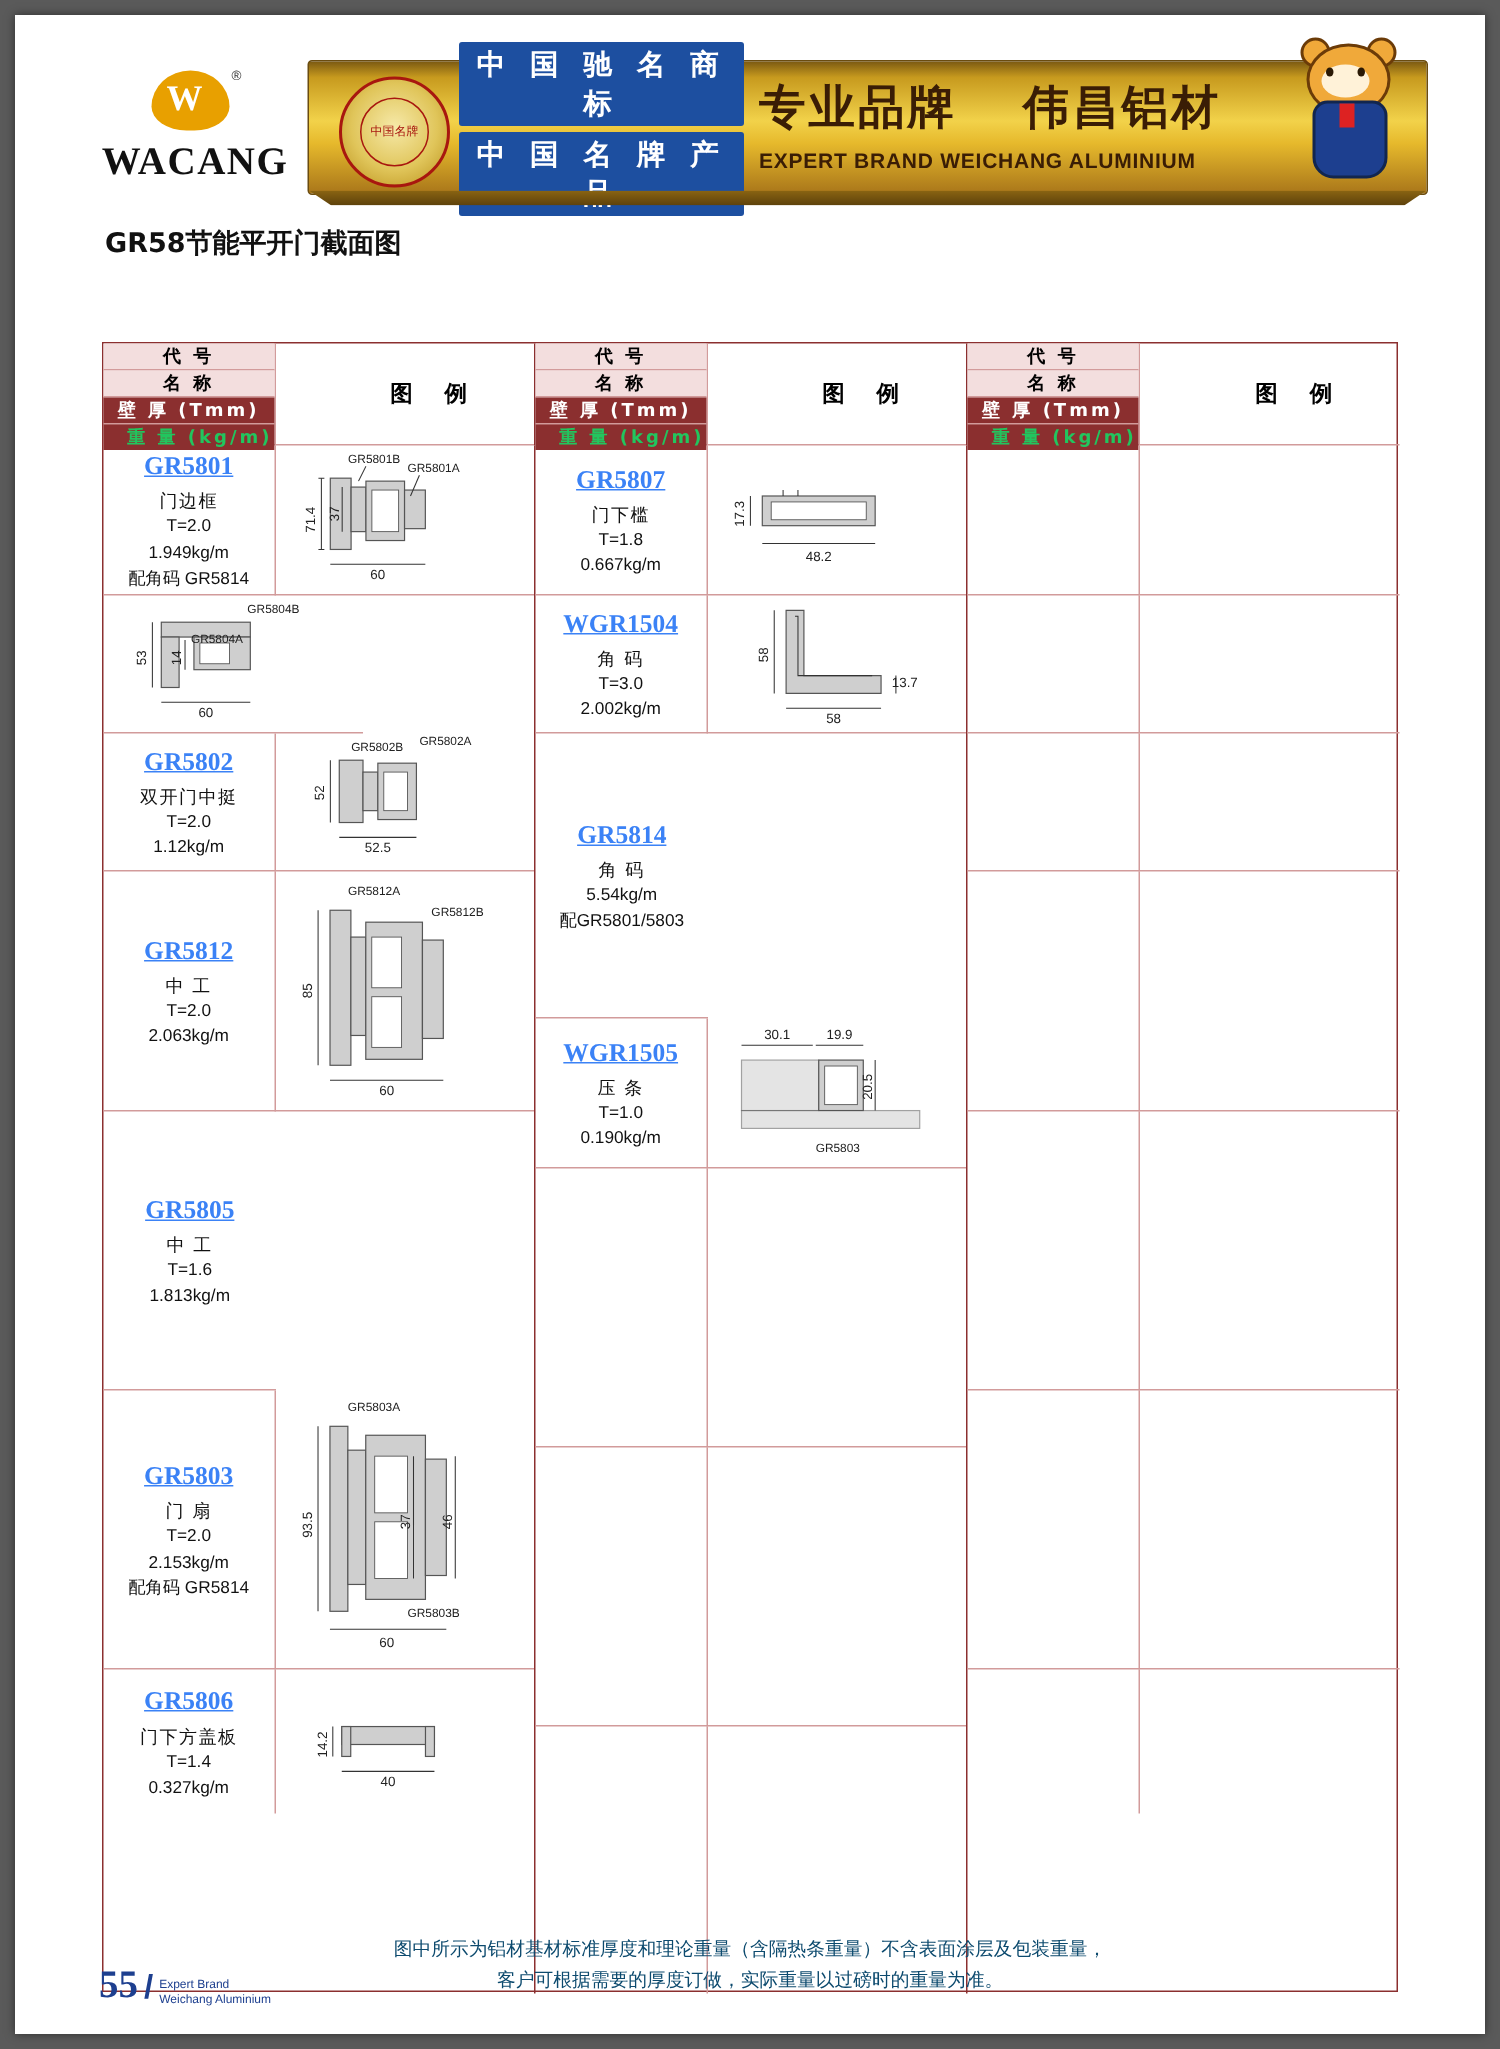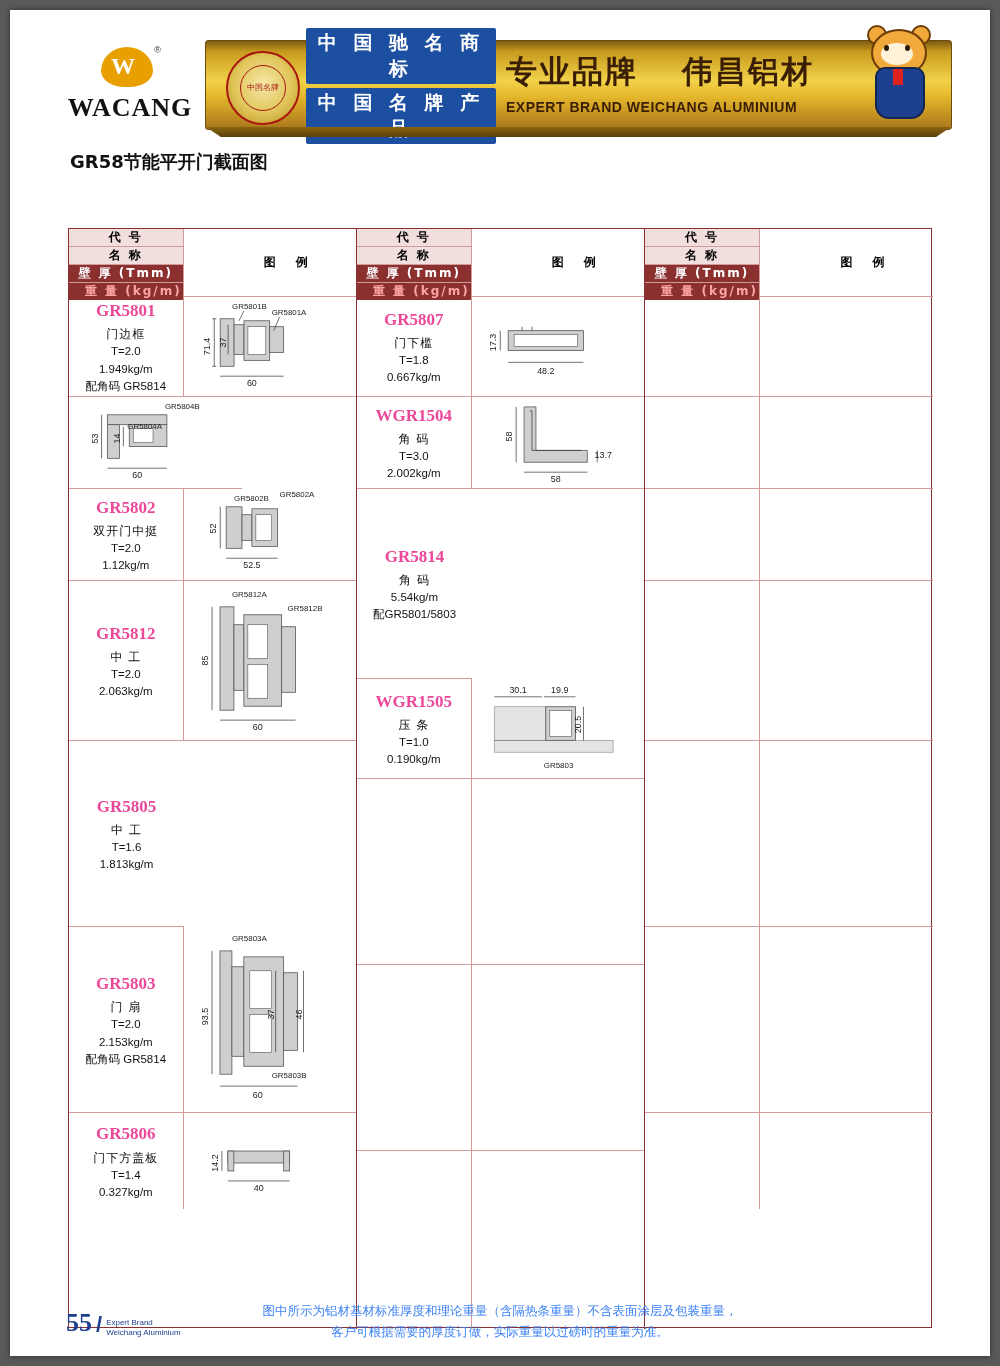--- a/index.html
+++ b/index.html
@@ -120,44 +120,44 @@
   
   .hdr{height:68px;display:flex;flex-direction:column;}
   .hdr .hcell{
     flex:1;display:flex;align-items:center;justify-content:center;
     font-size:12px;font-weight:bold;font-family:"DejaVu Sans",sans-serif;
     letter-spacing:2px;border-bottom:1px solid #d29b9b;
   }
   .hdr .hcell:nth-child(1){background:#f3dede;}
   .hdr .hcell:nth-child(2){background:#f3dede;}
   .hdr .hcell:nth-child(3){background:#8b2f2f;color:#fff;}
-  .hdr .hcell:nth-child(4){background:#8b2f2f;color:#fca5a5;border-bottom:none;padding-left:15px;}
+  .hdr .hcell:nth-child(4){background:#8b2f2f;color:#22c55e;border-bottom:none;padding-left:15px;}
   .hdr-fig{
     display:flex;align-items:center;justify-content:center;
-    font-size:12px;font-weight:bold;letter-spacing:8px;
+    font-size:15px;font-weight:bold;letter-spacing:8px;
     font-family:"DejaVu Sans",sans-serif;
     padding-left:40px;
   }
   
   .cell-code{
     display:flex;flex-direction:column;align-items:center;justify-content:center;
     text-align:center;line-height:1.5;
   }
   .cell-code .code{
-    font-family:"Liberation Serif",serif;font-weight:bold;font-size:17px;color:#ec4899;margin-bottom:2px;
+    font-family:"Liberation Serif",serif;font-weight:bold;font-size:17px;color:#3b82f6;margin-bottom:2px;text-decoration:underline;
   }
   .cell-code .nm{font-size:12px;font-family:"DejaVu Sans",sans-serif;letter-spacing:1px;color:#111;}
   .cell-code .sp{font-size:11.5px;color:#111;}
   .cell-fig{position:relative;}
   .cell-fig svg{display:block;width:100%;height:100%;}
   .empty{}
   
   .note{
     position:absolute;left:58px;top:1278px;width:864px;text-align:center;
-    font-size:12.5px;line-height:1.7;color:#3b82f6;font-family:"DejaVu Sans",sans-serif;margin-top:12px;
+    font-size:12.5px;line-height:1.7;color:#0c4a6e;font-family:"DejaVu Sans",sans-serif;
   }
   .pagenum{
     position:absolute;left:56px;bottom:18px;display:flex;align-items:flex-end;gap:4px;
   }
   .pagenum .num{
     font-family:"Liberation Serif",serif;font-weight:bold;font-size:26px;color:#1d3f8f;
   }
   .pagenum .slash{font-size:22px;color:#1d3f8f;font-weight:bold;}
   .pagenum .en{font-size:8px;line-height:1.25;color:#1d3f8f;font-weight:normal;}
   .dim{font-size:9px;fill:#222;font-family:"Liberation Sans",sans-serif;}

